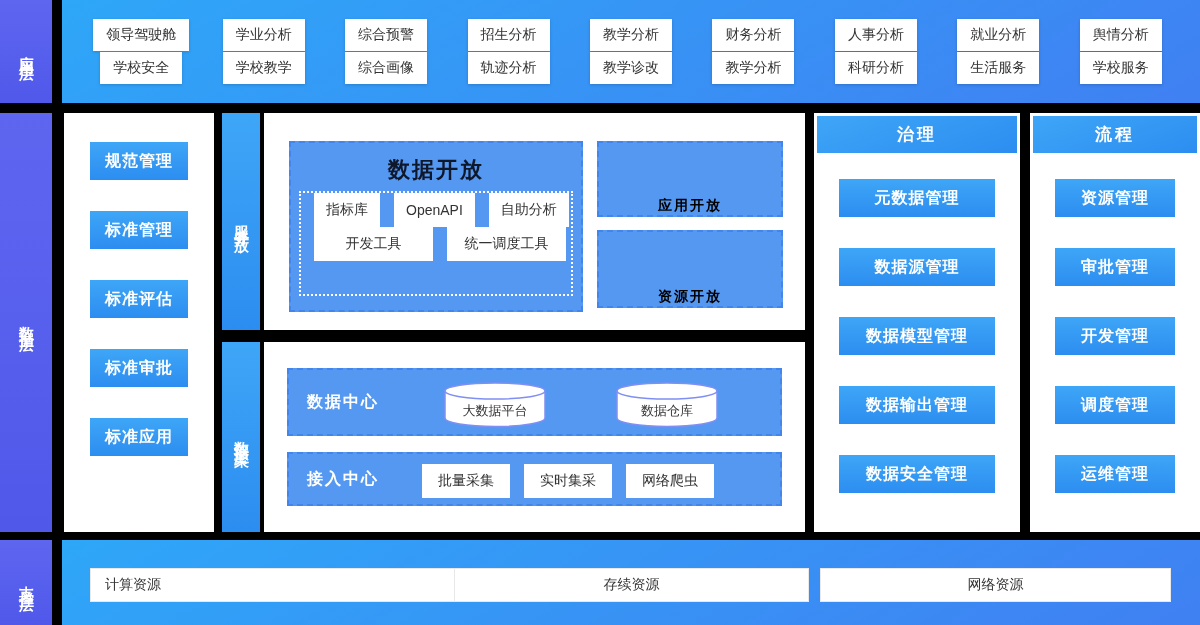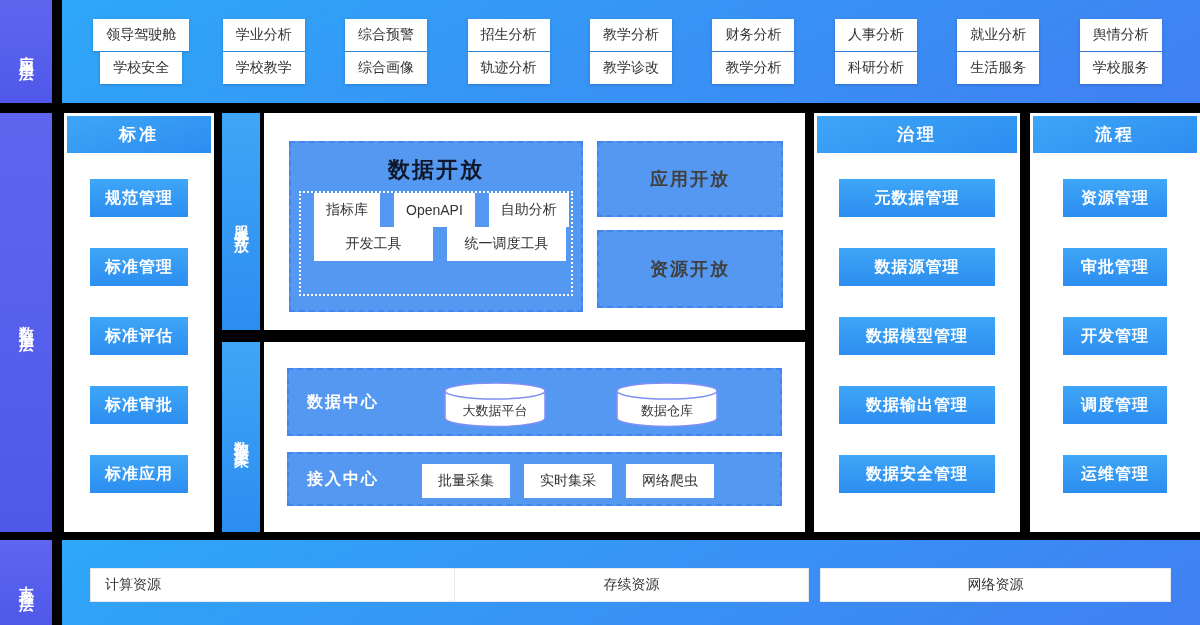--- a/index.html
+++ b/index.html
@@ -24,36 +24,36 @@
   
   .col { position:absolute; top:113px; height:419px; background:var(--card-bg,#fff);
     padding:3px; box-sizing:border-box; }
   .col-header { height:37px; display:flex; align-items:center; justify-content:center;
     background:linear-gradient(160deg,var(--accent-a,#3EA6F7),var(--accent-b,#2C8DF0));
     color:#fff; font-size:17px; font-weight:700; letter-spacing:3px; }
   .col-body { display:flex; flex-direction:column; align-items:center; padding-top:26px; gap:31px; }
   .accent-btn { height:38px; display:flex; align-items:center; justify-content:center;
     background:linear-gradient(180deg,var(--accent-a,#3EA6F7),var(--accent-b,#2C8DF0));
     color:#fff; font-size:16px; font-weight:700; letter-spacing:1px; cursor:default; }
-  .w98 { width:98px; } .w156 { width:156px; } .w120 { width:104px; }
+  .w98 { width:98px; } .w156 { width:156px; } .w120 { width:120px; }
 
   
   .vbar { position:absolute; left:222px; width:38px;
     background:linear-gradient(180deg,var(--accent-a,#3EA6F7),var(--accent-b,#2C8DF0));
     display:flex; align-items:center; justify-content:center; }
   .vbar .vtext { letter-spacing:4px; }
   .wcard { position:absolute; background:var(--card-bg,#fff); }
 
   
   .panel { position:absolute; background:var(--panel-fill,#5598F1);
     border:2px dashed var(--panel-border,#4285EC); box-sizing:border-box; }
   .panel-title { position:absolute; top:12px; left:0; width:100%; text-align:center;
     color:#0f172a; font-size:22px; font-weight:700; letter-spacing:2px; }
-  .panel-center { display:flex; align-items:center; justify-content:center;
-    color:#404040; font-size:18px; font-weight:700; letter-spacing:2px; }
+  .panel-center { display:flex; align-items:flex-end; justify-content:center;
+    color:#000000; font-size:14px; font-weight:700; letter-spacing:2px; }
   .dotted { position:absolute; left:8px; top:48px; right:8px; bottom:14px;
     border:2px dotted #fff; display:flex; flex-direction:column; justify-content:flex-start;
     padding-left:13px; box-sizing:border-box; }
   .btn-row { display:flex; gap:14px; }
   .wbtn { background:#fff; color:var(--text-dark,#333); font-size:14px; height:34px;
     display:flex; align-items:center; justify-content:center; padding:0 12px;
     white-space:nowrap; cursor:default; }
   .fixed119 { width:119px; padding:0; }
   .panel-label { position:absolute; left:18px; top:50%; transform:translateY(-50%);
     color:#fff; font-size:16px; font-weight:700; letter-spacing:2px; }
@@ -96,21 +96,20 @@
       <div class="chip">生活服务</div>
       <div class="chip">学校服务</div>
     </div>
   </div>
 
   <div class="side-label" style="top:113px; height:419px;">
     <span class="vtext">数据层</span>
   </div>
 
   <div class="col" style="left:64px; width:150px;">
-    <div class="col-header">标准</div>
     <div class="col-body">
       <div class="accent-btn w98">规范管理</div>
       <div class="accent-btn w98">标准管理</div>
       <div class="accent-btn w98">标准评估</div>
       <div class="accent-btn w98">标准审批</div>
       <div class="accent-btn w98">标准应用</div>
     </div>
   </div>
 
   <div class="vbar" style="top:113px; height:217px;">

